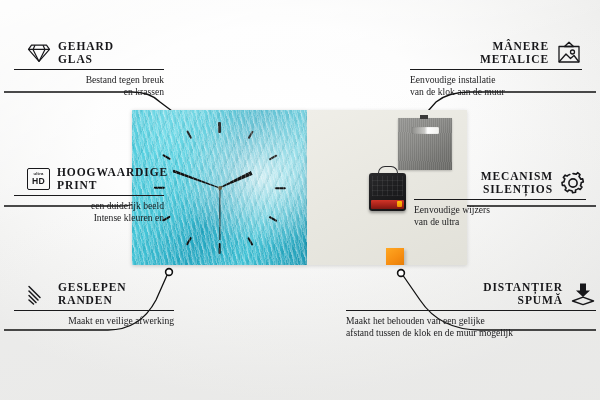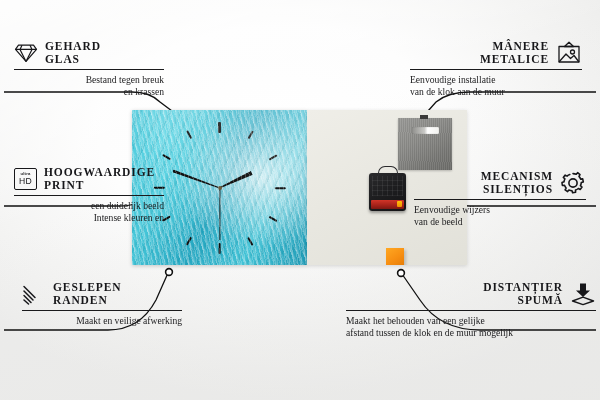--- a/index.html
+++ b/index.html
@@ -15,21 +15,21 @@
   }
   #page:before{
     content:"";position:absolute;inset:0;
     background:linear-gradient(160deg, rgba(255,255,255,.9) 0%, rgba(246,246,245,0) 38%, rgba(230,230,228,.55) 100%);
     pointer-events:none;
   }
   .lines{position:absolute;left:0;top:0;width:600px;height:400px;}
 
   
   .feat{position:absolute;}
-  .feat-head{display:flex;align-items:center;gap:7px;}
+  .feat-head{display:flex;align-items:center;gap:7px;margin-left:13px;}
   .feat .ttl{
     font-family:"Liberation Serif", serif;
     font-size:11.5px;font-weight:700;letter-spacing:.9px;
     color:#17171a;line-height:12.6px;text-transform:uppercase;
     white-space:nowrap;
   }
   .feat .rule{
     height:1px;background:#1a1a1c;margin:4px 0 4px 0;
   }
   .feat .desc{
@@ -49,21 +49,21 @@
   .hd-txt{display:flex;flex-direction:column;}
   .R .hd-txt{align-items:flex-end;}
 
   
   .hdbox{
     width:21px;height:20px;border:1.4px solid #17171a;border-radius:2px;
     display:flex;flex-direction:column;align-items:center;justify-content:center;
     line-height:1;
   }
   .hdbox .u{font-size:4.2px;font-weight:700;letter-spacing:.2px;color:#17171a;font-family:"Liberation Sans",sans-serif;}
-  .hdbox .h{font-size:8.6px;font-weight:400;letter-spacing:.3px;color:#17171a;font-family:"Liberation Sans",sans-serif;margin-top:.5px;}
+  .hdbox .h{font-size:8.6px;font-weight:700;letter-spacing:.3px;color:#17171a;font-family:"Liberation Sans",sans-serif;margin-top:.5px;}
 
   
   .photo{position:absolute;}
   #clock-photo{
     left:132px;top:110px;width:175px;height:155px;
     background:
       repeating-linear-gradient(74deg, rgba(255,255,255,.30) 0px, rgba(255,255,255,0) 3px, rgba(255,255,255,0) 6px),
       repeating-linear-gradient(61deg, rgba(255,255,255,.20) 0px, rgba(255,255,255,0) 2px, rgba(255,255,255,0) 5px),
       repeating-linear-gradient(-64deg, rgba(0,110,130,.16) 0px, rgba(0,110,130,0) 4px, rgba(0,110,130,0) 9px),
       radial-gradient(ellipse 150px 120px at 74% 44%, rgba(255,255,255,.75) 0%, rgba(255,255,255,0) 58%),
@@ -259,21 +259,21 @@
       <div class="hd-txt">
         <div class="ttl">HOOGWAARDIGE</div>
         <div class="ttl">PRINT</div>
       </div>
     </div>
     <div class="rule"></div>
     <div class="desc">een duidelijk beeld</div>
     <div class="desc">Intense kleuren en</div>
   </div>
 
-  <div class="feat L" style="left:22px;top:281px;width:160px;">
+  <div class="feat L" style="left:14px;top:281px;width:160px;">
     <div class="feat-head">
       <svg class="ic" width="24" height="22" viewBox="0 0 24 22">
         <g stroke="#17171a" stroke-width="1.5" stroke-linecap="round">
           <path d="M2 3.5 13 14.5"></path>
             <path d="M2 8 11 17"></path>
           <path d="M2 12.5 9 19.5"></path>
             <path d="M2 17 6.5 21"></path>
         </g>
       </svg>
       <div class="hd-txt">
@@ -313,21 +313,21 @@
       </div>
       <svg class="ic" width="26" height="24" viewBox="0 0 26 24">
         <g fill="none" stroke="#17171a" stroke-width="1.6" stroke-linecap="round" stroke-linejoin="round">
           <path d="M13 2.6c1.2 0 2.3.2 3.3.6l1.3-1.5 2.4 2-1 1.7c.7.8 1.3 1.7 1.6 2.7l2.1-.2.6 3-2 .7c-.1 1.1-.4 2.1-.9 3l1.6 1.4-1.8 2.5-1.9-1c-.8.7-1.8 1.3-2.8 1.6l.1 2.1-3 .5-.6-2a8 8 0 0 1-3.1-.7l-1.3 1.6-2.5-1.8 1-1.8a8 8 0 0 1-1.6-2.7l-2.1.2L2 11.6l2-.8c.1-1 .4-2 .9-3L3.3 6.5l1.9-2.4 1.8 1a8 8 0 0 1 2.8-1.6"></path>
           <circle cx="13" cy="12" r="4.1"></circle>
         </g>
       </svg>
     </div>
     <div class="rule"></div>
     <div class="desc">Eenvoudige wijzers</div>
-    <div class="desc">van de beeld</div>
+    <div class="desc">van de ultra</div>
   </div>
 
   <div class="feat R" style="right:4px;top:281px;width:250px;">
     <div class="feat-head">
       <div class="hd-txt">
         <div class="ttl">DISTANȚIER</div>
         <div class="ttl">SPUMĂ</div>
       </div>
       <svg class="ic" width="26" height="24" viewBox="0 0 26 24">
         <g fill="none" stroke="#17171a" stroke-width="1.4" stroke-linejoin="round">

